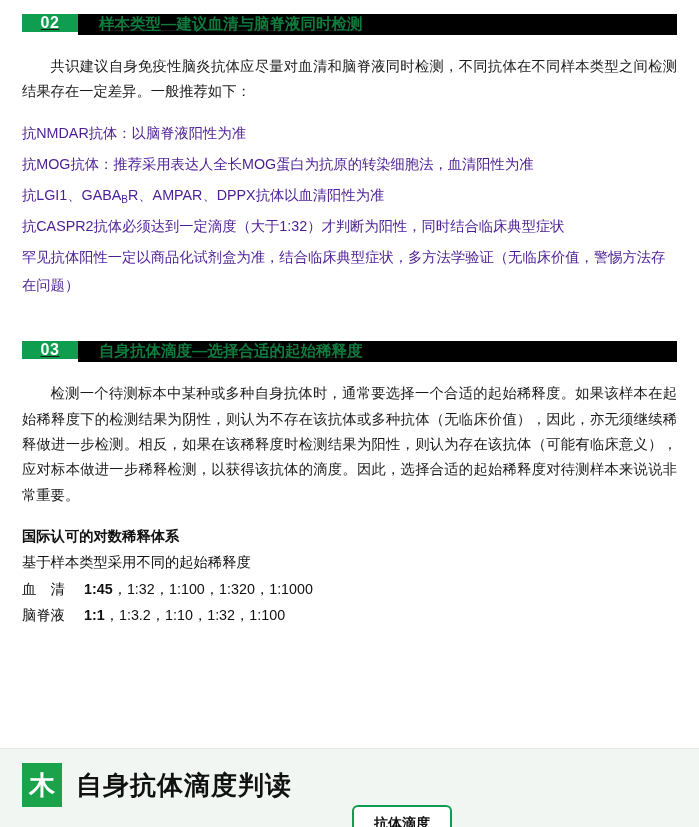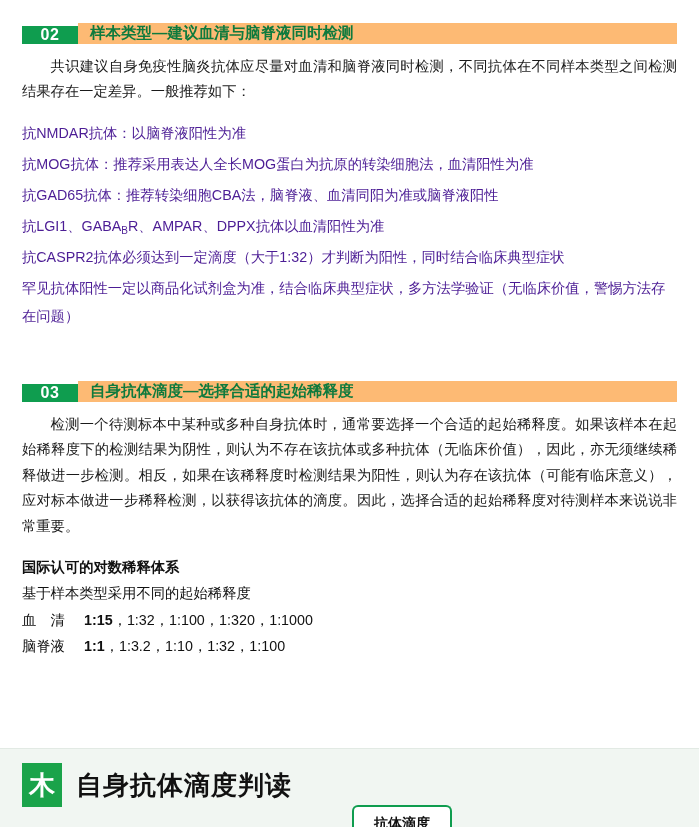--- a/index.html
+++ b/index.html
@@ -18,41 +18,42 @@
     position: relative;
     width: 699px;
     height: 827px;
     box-sizing: border-box;
     padding: 0 22px;
   }
 
   
   .section-header {
     display: flex;
-    align-items: flex-end;
+    align-items: flex-start;
     margin-top: 14px;
     height: 30px;
+    text-decoration: underline;
   }
   .section-num {
     width: 56px;
     background: #0f9d4f;
     color: #ffffff;
     font-size: 16px;
     font-weight: bold;
     display: flex;
     align-items: center;
     justify-content: center;
     letter-spacing: 0.5px;
   }
   .section-title-band {
     flex: 1;
-    background: #fdba74;
-    display: flex;
-    align-items: center;
-    padding-left: 12px;
+    background: #000000;
+    display: flex;
+    align-items: center;
+    padding-left: 21px;
   }
   .section-title-band .title-text {
     font-size: 15.5px;
     font-weight: bold;
     color: #0f7a3d;
   }
 
   
   .para {
     font-size: 14.3px;
@@ -183,21 +184,20 @@
     <div class="section-title-band">
       <span class="title-text">样本类型—建议血清与脑脊液同时检测</span>
     </div>
   </div>
 
   <p class="para indent">共识建议自身免疫性脑炎抗体应尽量对血清和脑脊液同时检测，不同抗体在不同样本类型之间检测结果存在一定差异。一般推荐如下：</p>
 
   <div class="green-block">
     <p class="green-line">抗NMDAR抗体：以脑脊液阳性为准</p>
     <p class="green-line">抗MOG抗体：推荐采用表达人全长MOG蛋白为抗原的转染细胞法，血清阳性为准</p>
-    <p class="green-line">抗GAD65抗体：推荐转染细胞CBA法，脑脊液、血清同阳为准或脑脊液阳性</p>
     <p class="green-line">抗LGI1、GABA<sub>B</sub>R、AMPAR、DPPX抗体以血清阳性为准</p>
     <p class="green-line">抗CASPR2抗体必须达到一定滴度（大于1:32）才判断为阳性，同时结合临床典型症状</p>
     <p class="green-line">罕见抗体阳性一定以商品化试剂盒为准，结合临床典型症状，多方法学验证（无临床价值，警惕方法存在问题）</p>
   </div>
 
   <div class="spacer-lg"></div>
 
   <div class="section-header">
     <div class="section-num">03</div>
     <div class="section-title-band">
@@ -206,21 +206,21 @@
   </div>
 
   <p class="para indent">检测一个待测标本中某种或多种自身抗体时，通常要选择一个合适的起始稀释度。如果该样本在起始稀释度下的检测结果为阴性，则认为不存在该抗体或多种抗体（无临床价值），因此，亦无须继续稀释做进一步检测。相反，如果在该稀释度时检测结果为阳性，则认为存在该抗体（可能有临床意义），应对标本做进一步稀释检测，以获得该抗体的滴度。因此，选择合适的起始稀释度对待测样本来说说非常重要。</p>
 
   <div class="spacer-md"></div>
 
   <p class="bold-line">国际认可的对数稀释体系</p>
   <p class="plain-line">基于样本类型采用不同的起始稀释度</p>
 
   <p class="dil-row">
-    <span class="label">血　清</span><span class="first">1:15</span><span>，1:32，1:100，1:320，1:1000</span>
+    <span class="label">血　清</span><span class="first">1:45</span><span>，1:32，1:100，1:320，1:1000</span>
   </p>
   <p class="dil-row">
     <span class="label">脑脊液</span><span class="first">1:1</span><span>，1:3.2，1:10，1:32，1:100</span>
   </p>
 
   <div class="banner">
     <div class="banner-inner">
       <div class="banner-logo">木</div>
       <div class="banner-title">自身抗体滴度判读</div>
 

